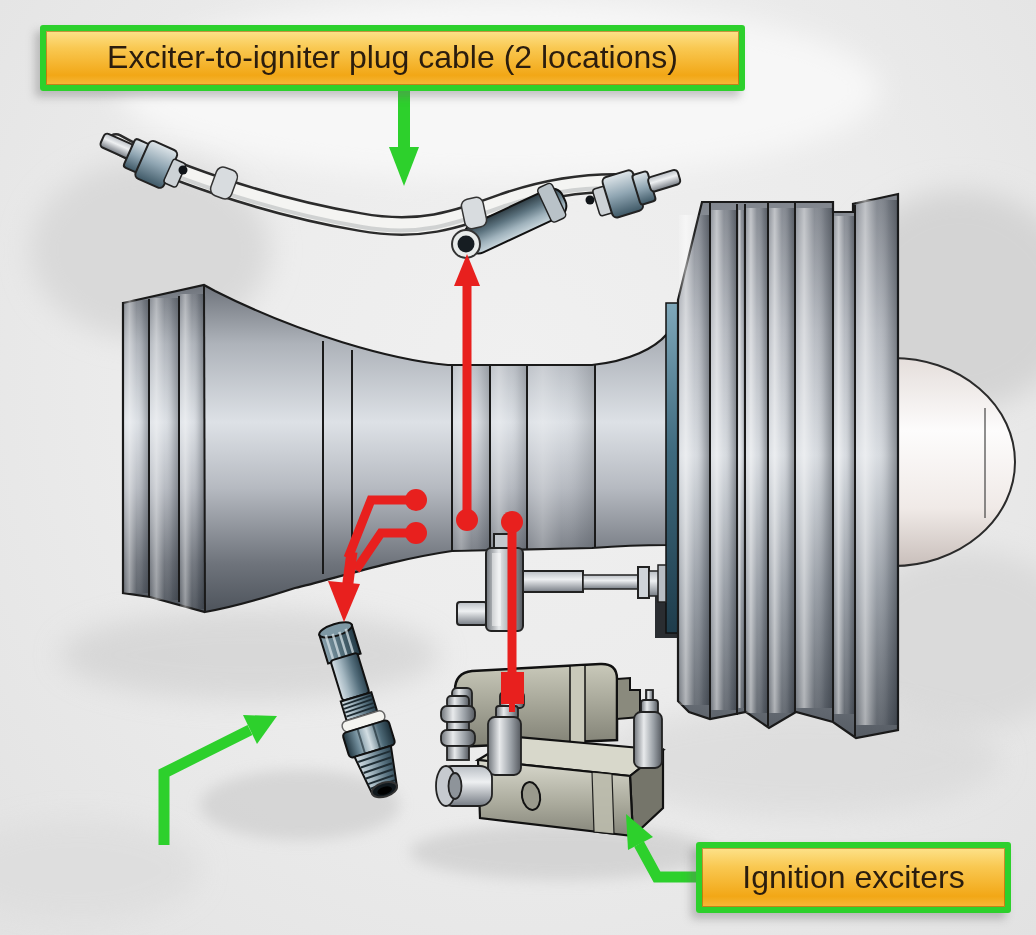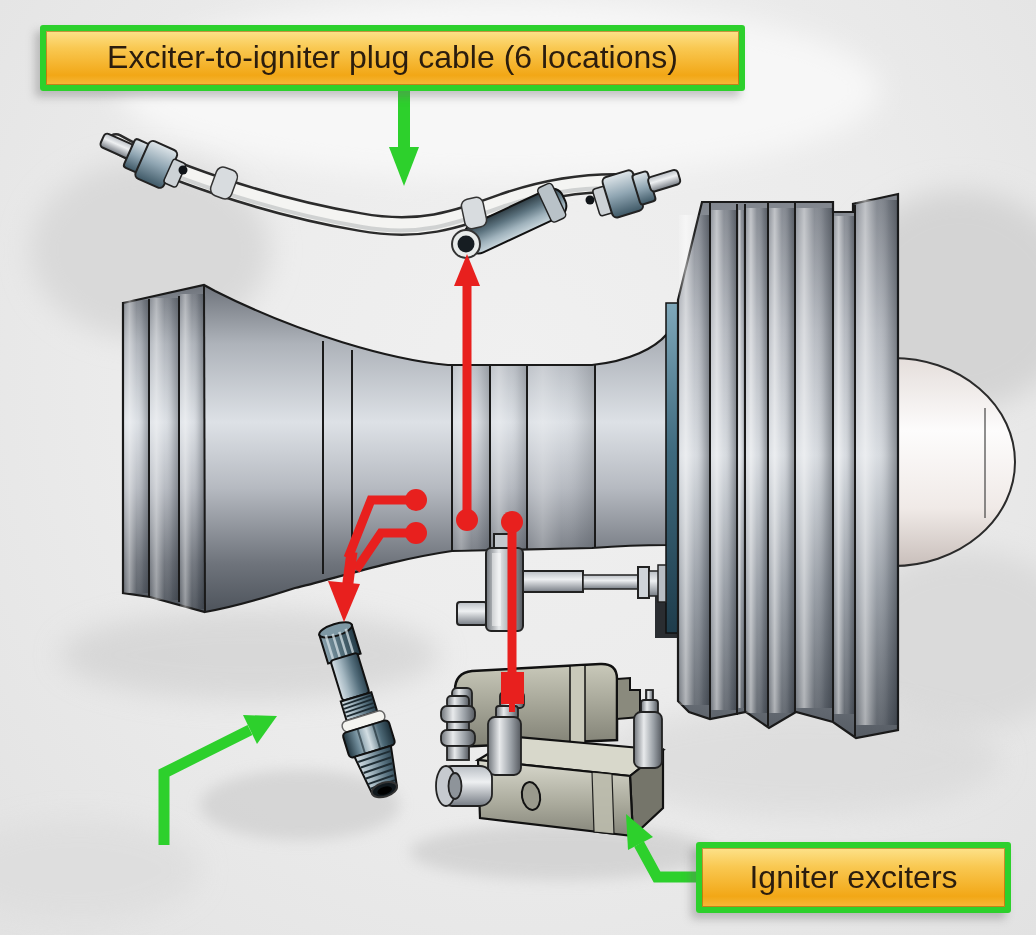--- a/index.html
+++ b/index.html
@@ -353,19 +353,19 @@
       <polygon points="277,716 257,744 243,715" stroke="none"></polygon>
     </g>
     <g>
       <path d="M697,877 L657,877 L639,844" fill="none" stroke-width="11"></path>
       <polygon points="626,814 653,837 628,850" stroke="none"></polygon>
     </g>
   </g>
 </svg>
 
   <div class="callout callout-cable">
-    <span>Exciter-to-igniter plug cable (6 locations)</span>
+    <span>Exciter-to-igniter plug cable (2 locations)</span>
   </div>
   <div class="callout callout-exciters">
-    <span>Igniter exciters</span>
+    <span>Ignition exciters</span>
   </div>
 
 </div>
 
 </body></html>

